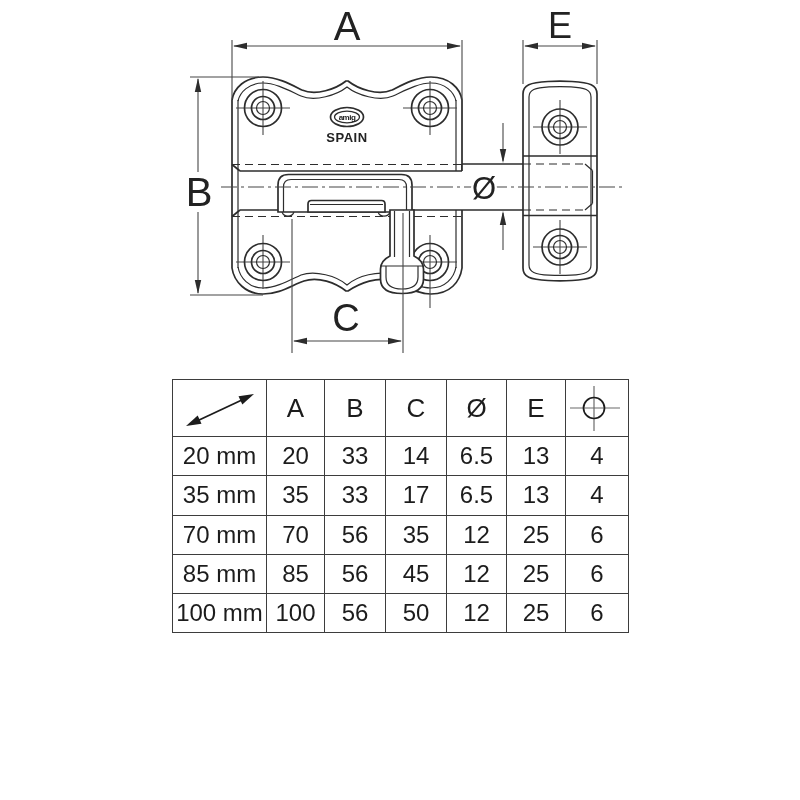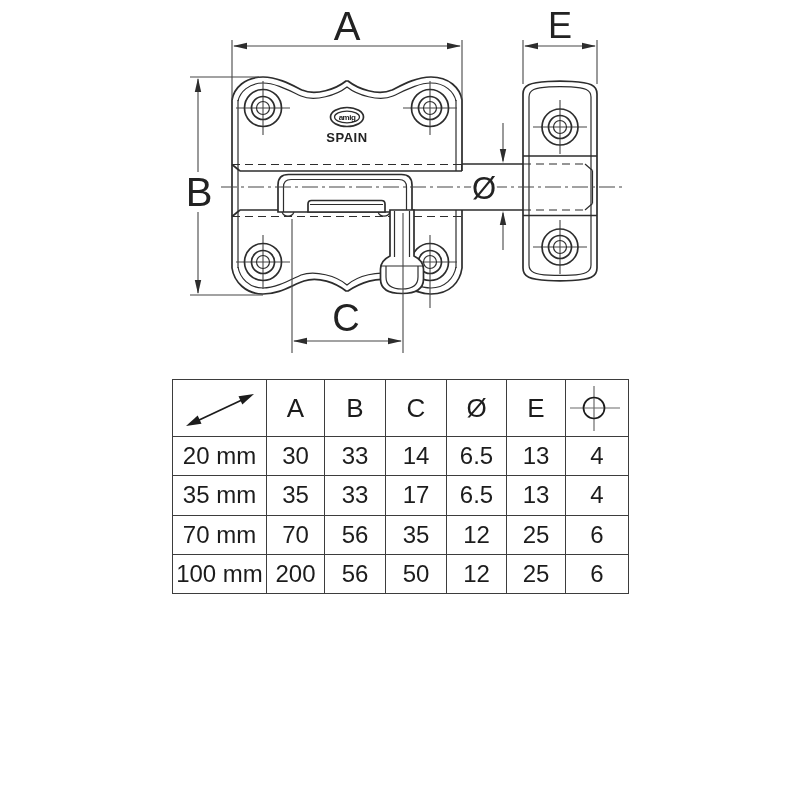--- a/index.html
+++ b/index.html
@@ -236,21 +236,21 @@
             <line x1="3" y1="27" x2="53" y2="27" stroke="#6b6b6b" stroke-width="1.2"></line>
             <line x1="27" y1="5" x2="27" y2="50" stroke="#6b6b6b" stroke-width="1.2"></line>
             <circle cx="27" cy="27" r="10.5" fill="none" stroke="#1c1c1c" stroke-width="1.7"></circle>
           </svg>
         </th>
       </tr>
     </thead>
     <tbody id="tbody">
         <tr>
       <td>20 mm</td>
-      <td>30</td>
+      <td>20</td>
       <td>33</td>
       <td>14</td>
       <td>6.5</td>
       <td>13</td>
       <td>4</td>
     </tr>
         <tr>
       <td>35 mm</td>
       <td>35</td>
       <td>33</td>
@@ -262,22 +262,31 @@
         <tr>
       <td>70 mm</td>
       <td>70</td>
       <td>56</td>
       <td>35</td>
       <td>12</td>
       <td>25</td>
       <td>6</td>
     </tr>
         <tr>
+      <td>85 mm</td>
+      <td>85</td>
+      <td>56</td>
+      <td>45</td>
+      <td>12</td>
+      <td>25</td>
+      <td>6</td>
+    </tr>
+        <tr>
       <td>100 mm</td>
-      <td>200</td>
+      <td>100</td>
       <td>56</td>
       <td>50</td>
       <td>12</td>
       <td>25</td>
       <td>6</td>
     </tr>
       </tbody>
   </table>
 
 </div>

